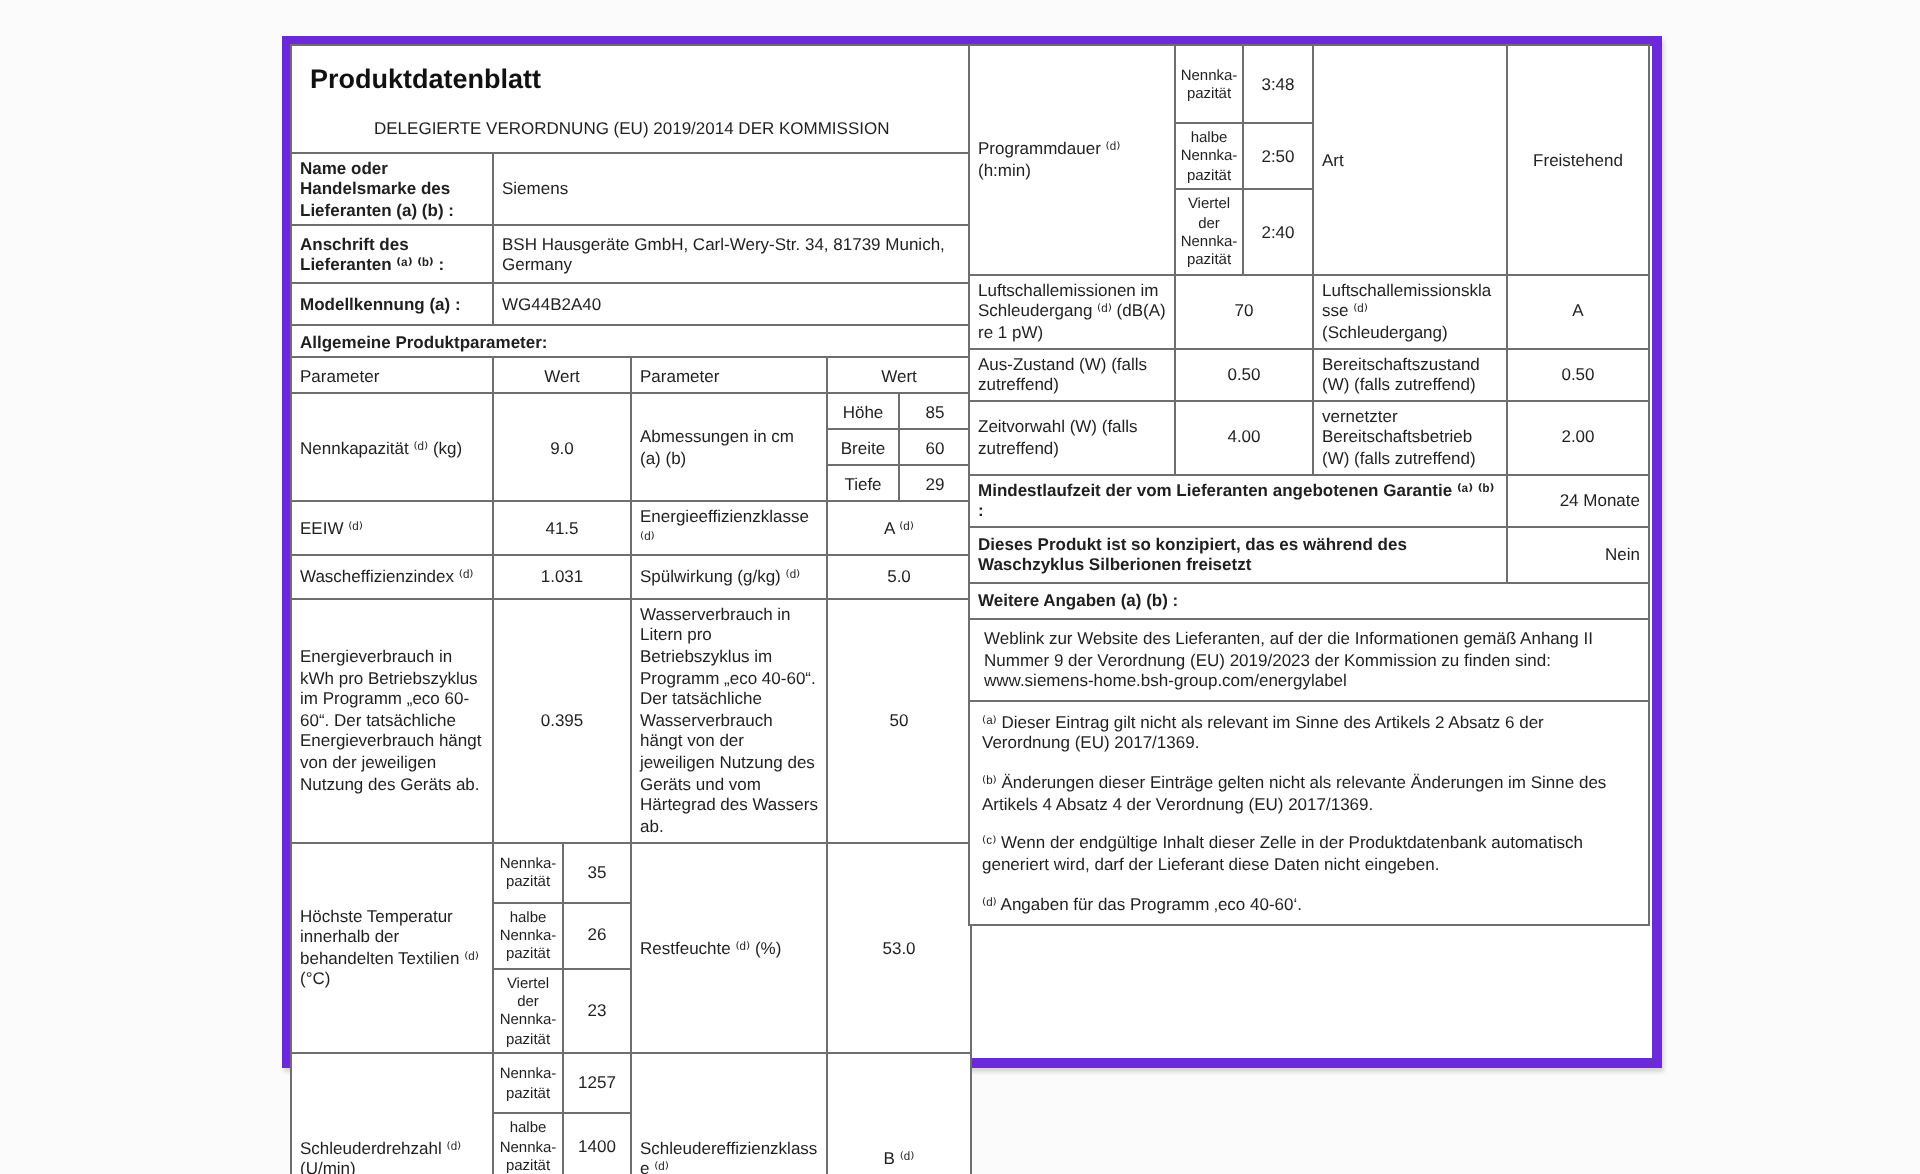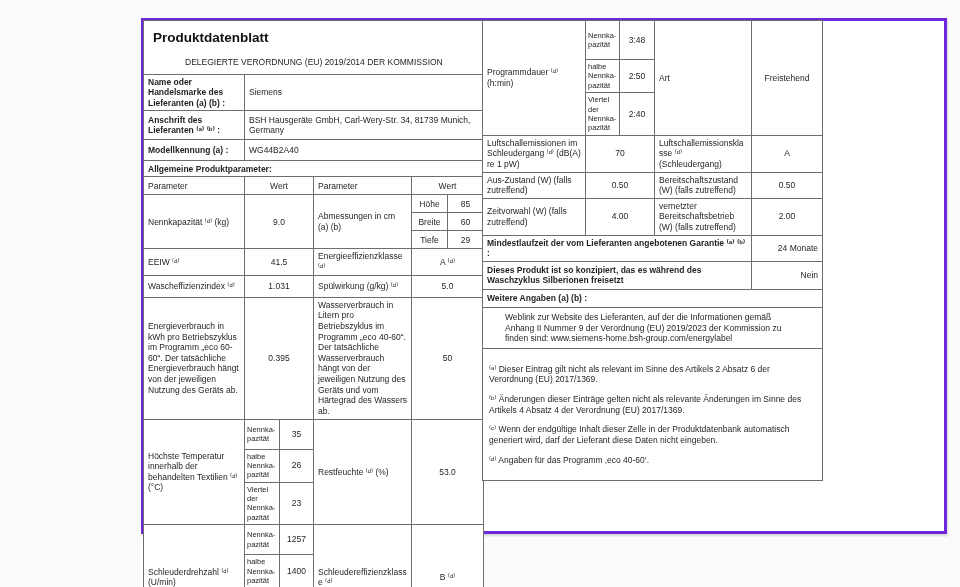--- a/index.html
+++ b/index.html
@@ -1,36 +1,36 @@
 <!DOCTYPE html>
 <html><head>
 <meta charset="utf-8">
 <style>
   * { margin:0; padding:0; box-sizing:border-box; }
   html,body { width:960px; height:587px; background:#fbfbfb; overflow:hidden;
               font-family:"Liberation Sans","DejaVu Sans",sans-serif; }
-  #page { position:absolute; left:141px; top:18px; width:806px; height:516px;
-          background:#ffffff; border:3px solid #6d28d9;
+  #page { position:absolute; left:141px; top:18px; width:690px; height:516px;
+          background:#ffffff; border:5px solid #6d28d9;
           box-shadow:1px 2px 2px rgba(0,0,0,0.15); }
   table { border-collapse:collapse; table-layout:fixed; position:absolute; background:#fff; }
   #left-table  { left:-1px; top:-1px; width:340px; }
   #right-table { left:338px; top:-1px; width:340px; }
   td { border:1px solid #6e6e6e; font-size:8.5px; line-height:1.25; color:#1f1f1f;
        padding:2px 4px; vertical-align:middle; word-wrap:break-word; overflow:hidden; }
   .b   { font-weight:bold; }
   .val { text-align:center; }
   .vl  { text-align:right; }
-  .sub { font-size:7.5px; text-align:left; padding:2px 2px; }
+  .sub { font-size:7.5px; text-align:center; padding:2px 2px; }
   .title-cell { padding:9px 9px 6px 9px; vertical-align:top; }
   .doc-title  { font-size:13.5px; font-weight:bold; color:#111; }
   .doc-reg    { font-size:8.5px; margin-top:10px;margin-left:32px; }
-  .fn { vertical-align:top; padding:15px 6px; }
+  .fn { vertical-align:top; padding:5px 6px; }
   .fn p { margin-bottom:9px; }
   .fn p:last-child { margin-bottom:0; }
-  .wrap-cell { padding:4px 22px; }
+  .wrap-cell { padding:4px 7px; }
 </style>
 </head>
 <body>
 
 <div id="page">
 
   <table id="left-table">
     <colgroup>
       <col style="width:101px">
         <col style="width:35px">

